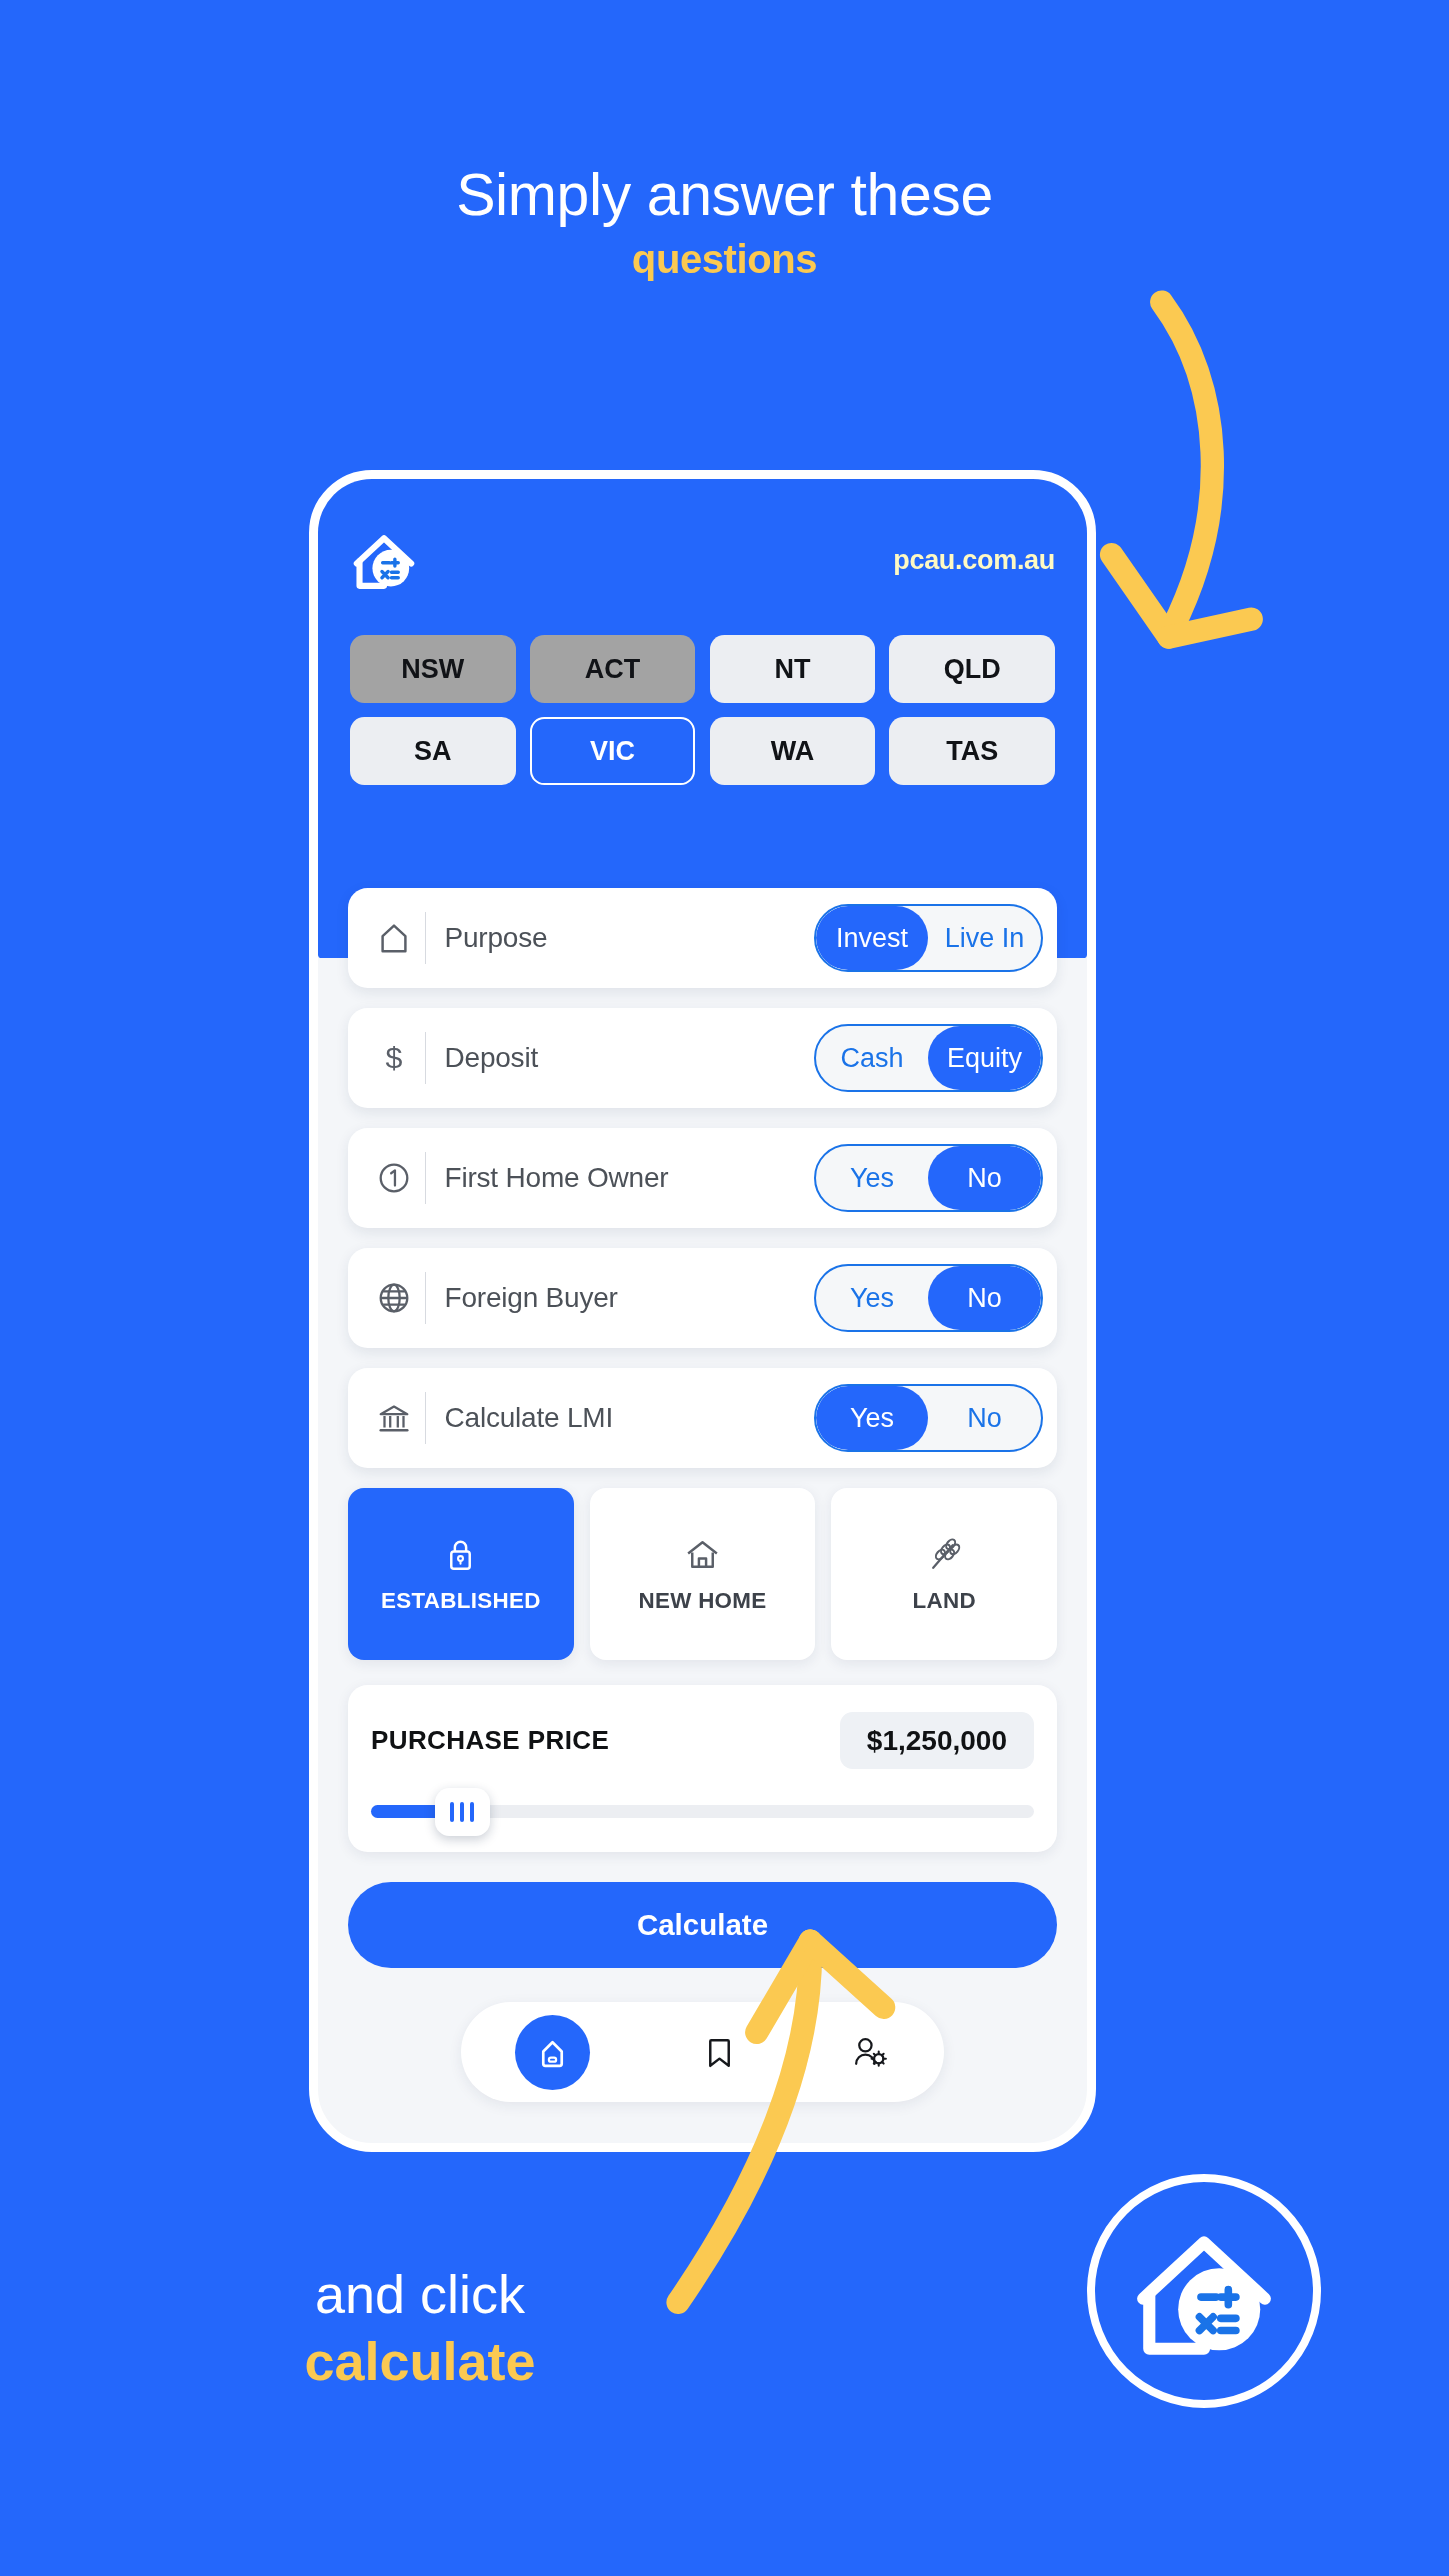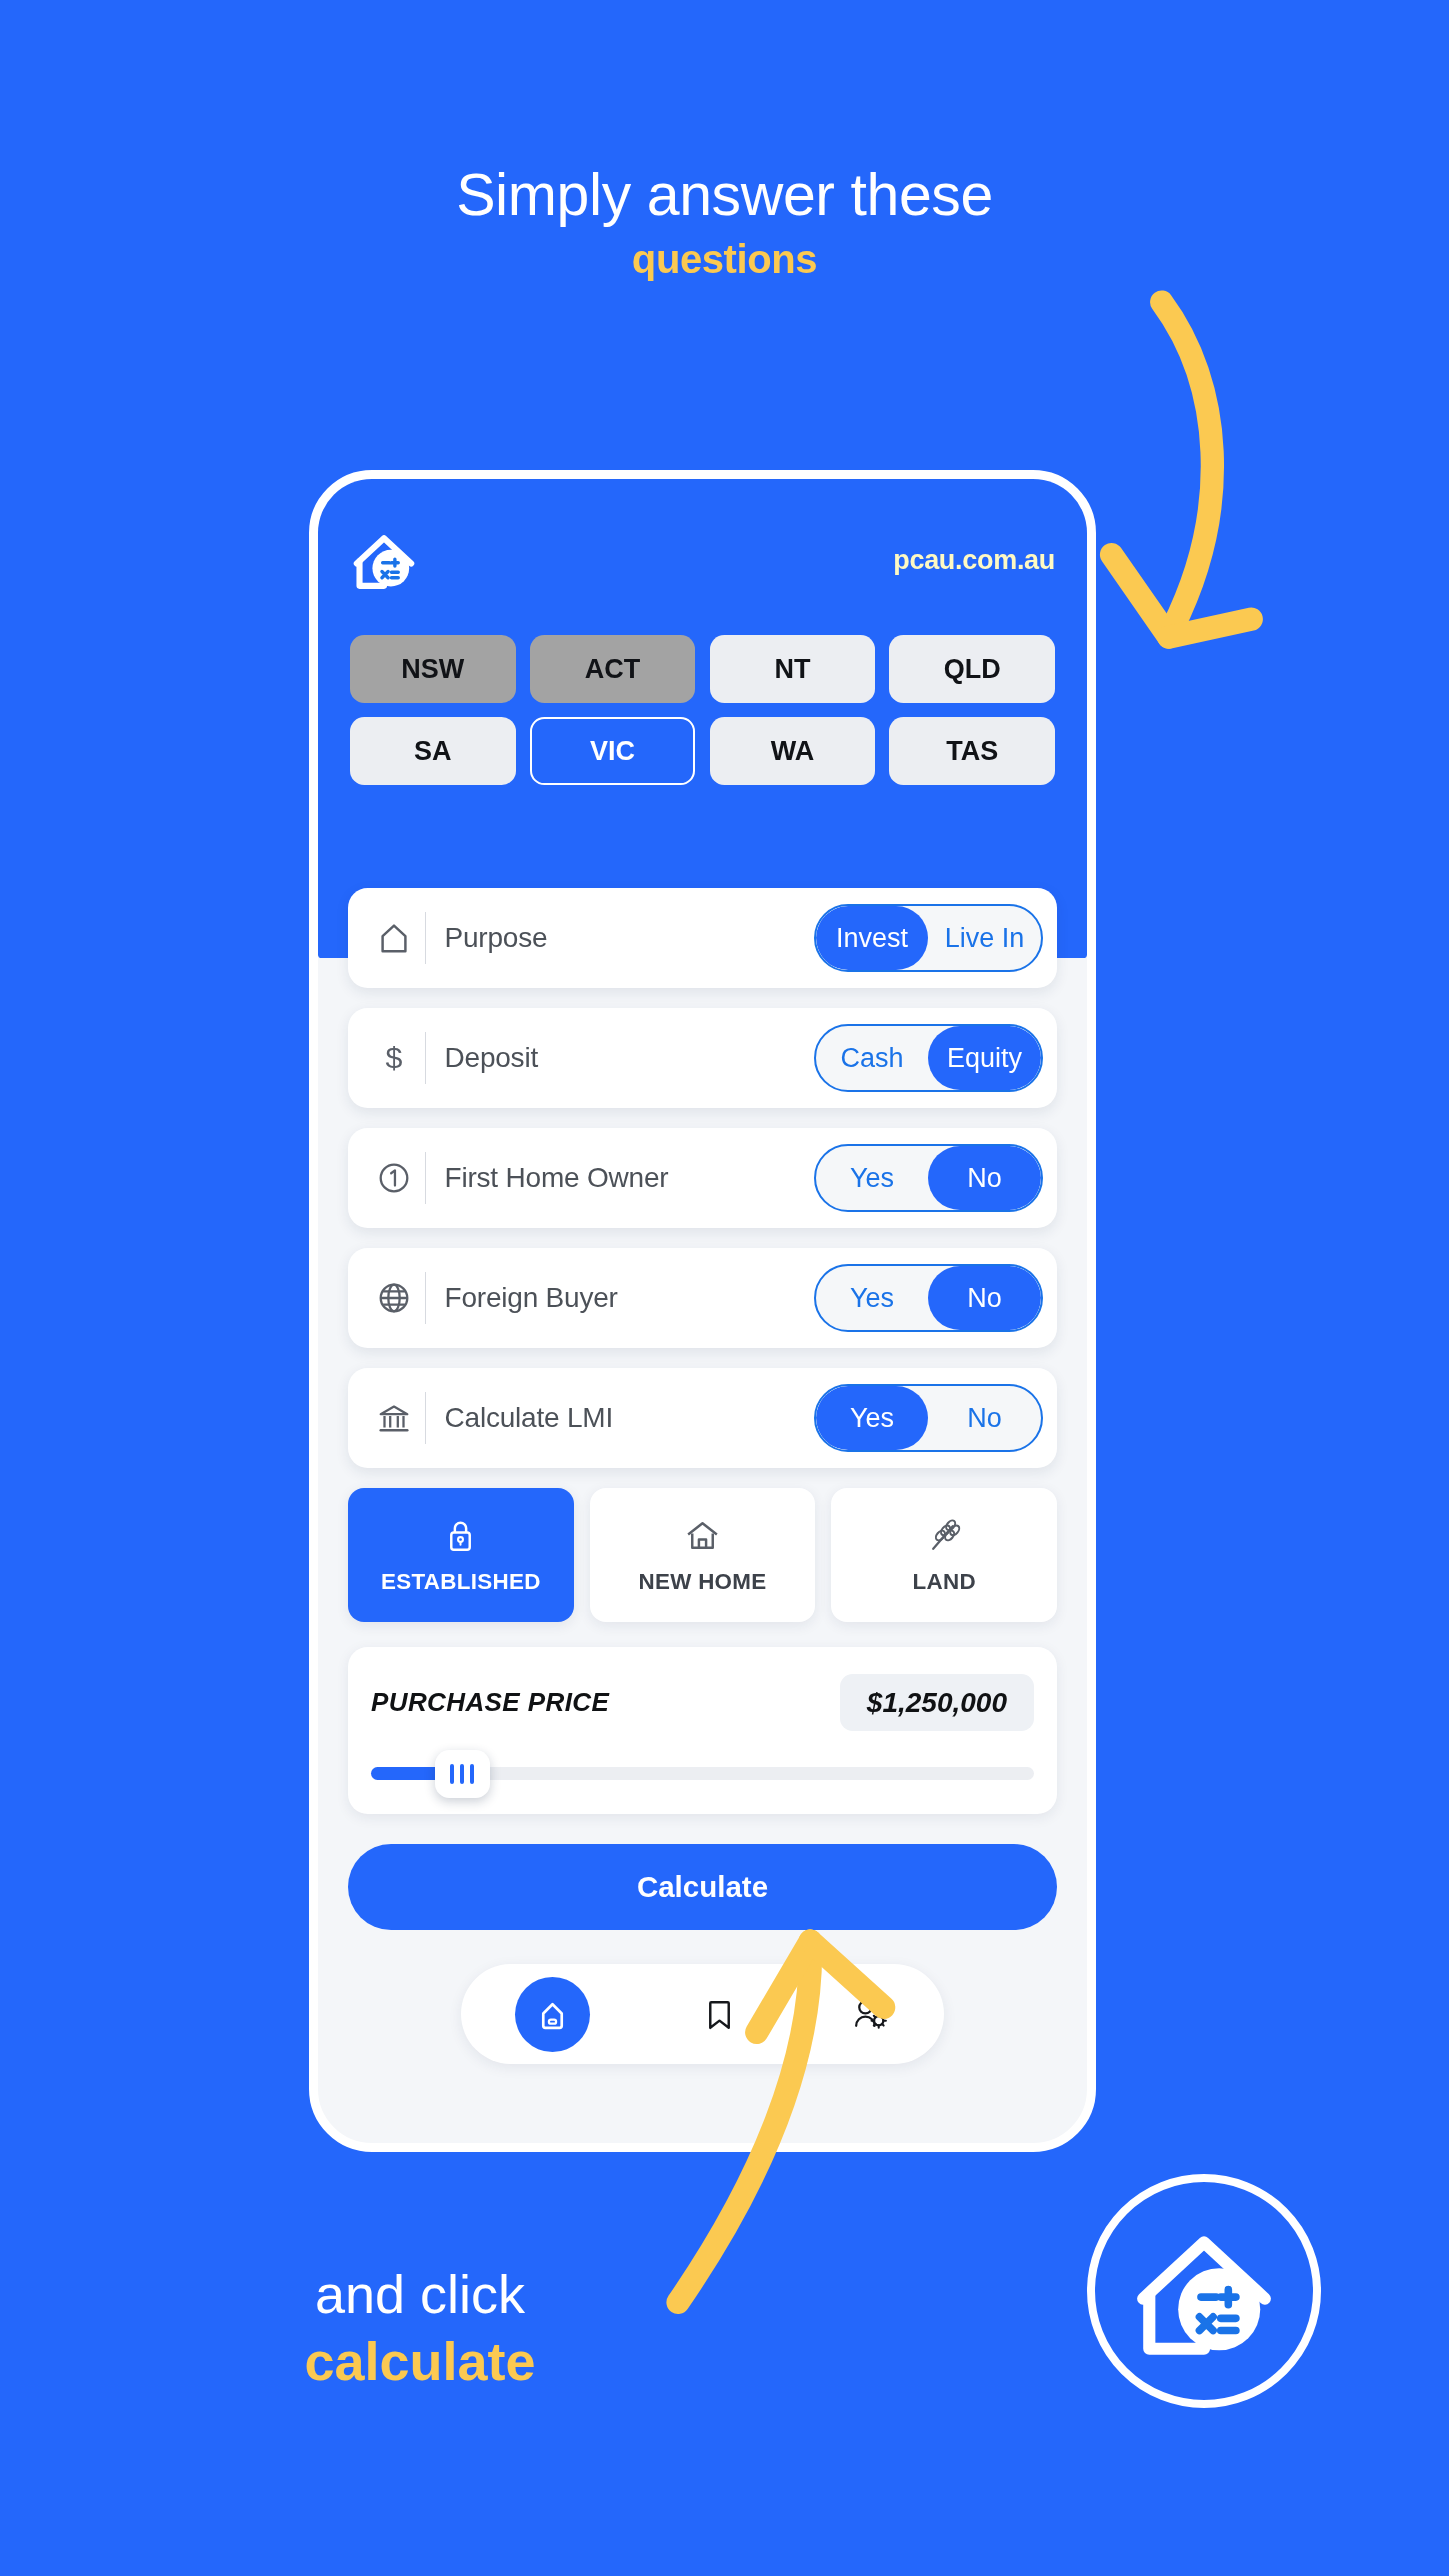--- a/index.html
+++ b/index.html
@@ -110,37 +110,37 @@
     font-size:27px; color:#1a73e8; font-weight:400;
   }
   .tg.on { background:#2467fb; color:#ffffff; border-radius:36px; }
 
   
   .ptypes {
     display:grid; grid-template-columns:repeat(3,1fr);
     gap:16px; padding:0 30px; margin-top:7.2px;
   }
   .ptype {
-    background:#ffffff; border-radius:16px; height:134px;
+    background:#ffffff; border-radius:16px; height:172px;
     display:flex; flex-direction:column; align-items:center;
     justify-content:center; gap:12.5px;
     box-shadow:0 3.6px 12.5px rgba(25,40,80,.08);
     color:#5a5f68;
   }
   .ptype .lbl { font-size:22.4px; font-weight:700; letter-spacing:0.3px; color:#3d424a; }
   .ptype.active { background:#2467fb; color:#ffffff; }
   .ptype.active .lbl { color:#ffffff; }
 
   
   .price-card {
     margin:25px 30px 0 30px; background:#ffffff;
     border-radius:19.7px; padding:27px 23px 30px 23px;
     box-shadow:0 3.6px 12.5px rgba(25,40,80,.08);
   }
-  .price-top { display:flex; align-items:center; justify-content:space-between;font-style:italic; }
+  .price-top { display:flex; align-items:center; justify-content:space-between; }
   .price-title { font-size:26px; font-weight:700; color:#101214; letter-spacing:0.4px; }
   .price-val {
     background:#eef1f5; border-radius:12.5px; padding:12.5px 27px;
     font-size:28px; font-weight:700; color:#101214;
   }
   .slider { margin-top:30px; position:relative; height:23px; }
   .slider-track {
     position:absolute; top:6.3px; left:0; right:0; height:12.5px;
     background:#eceef2; border-radius:7.2px;
   }

